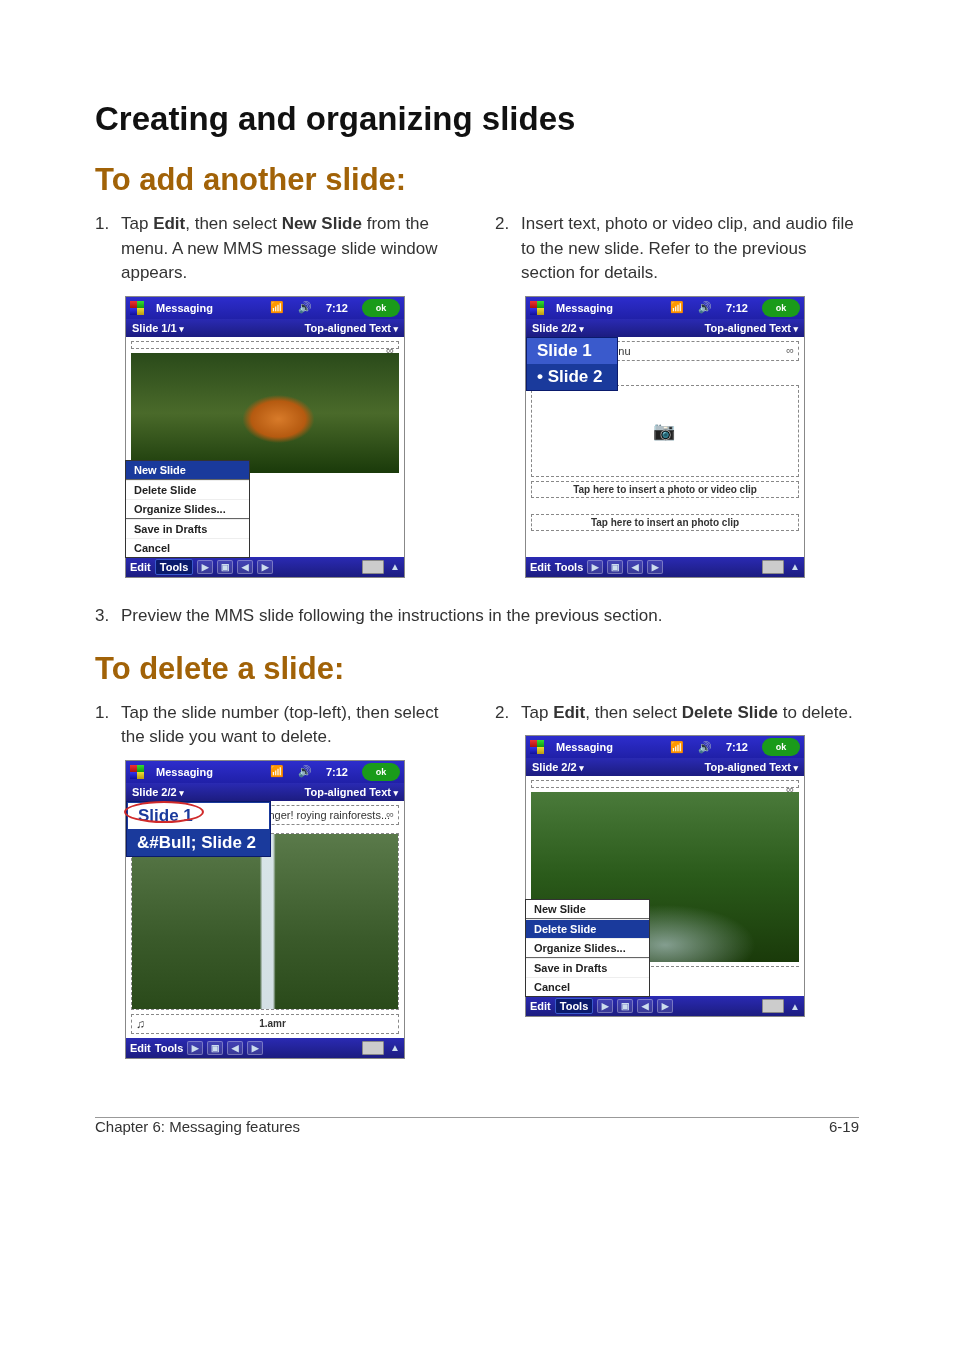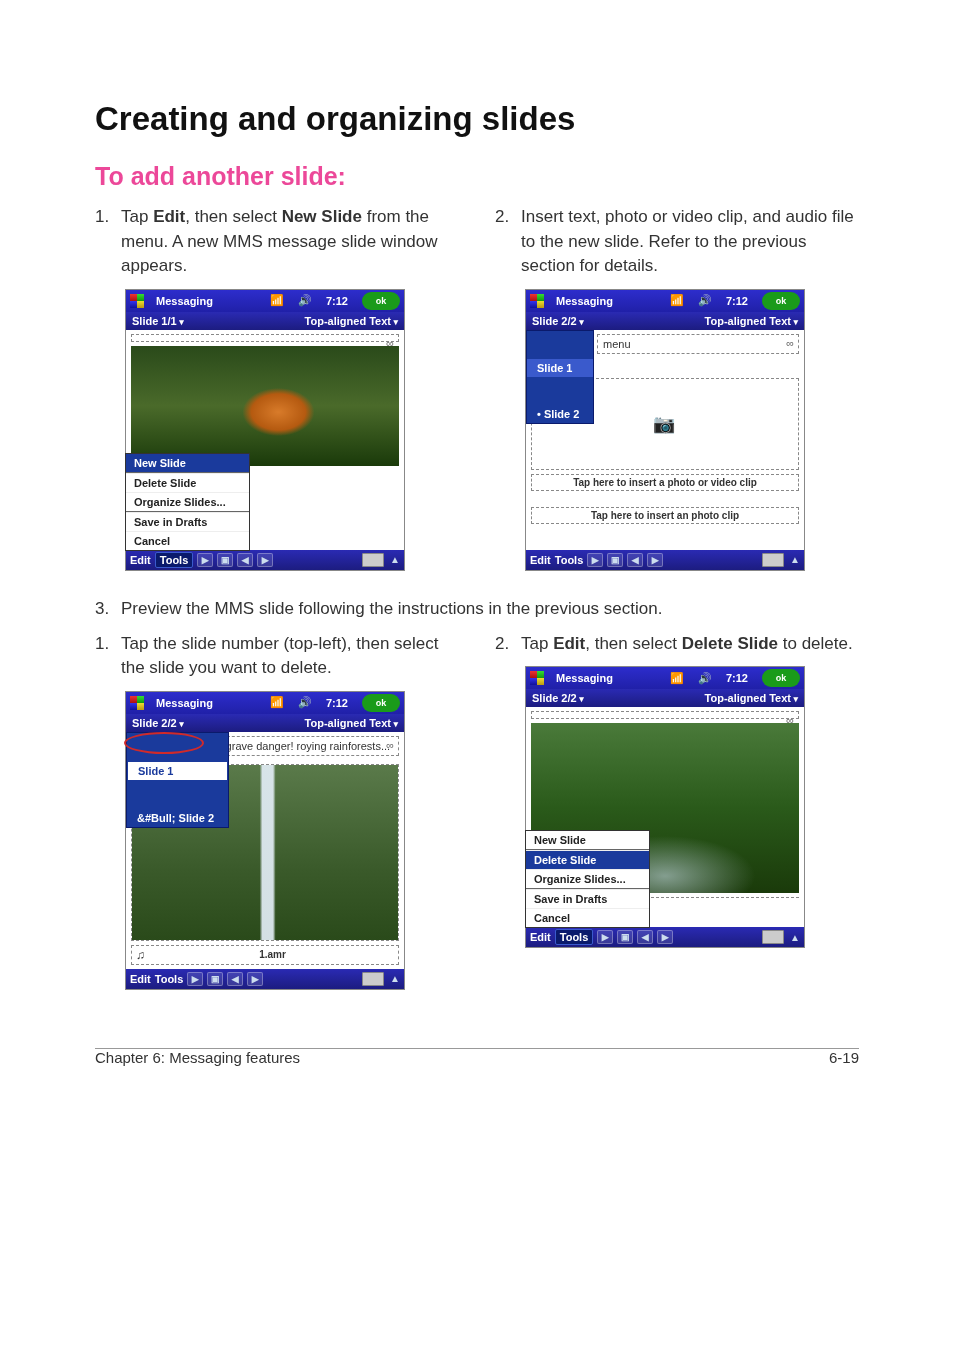--- a/index.html
+++ b/index.html
@@ -13,24 +13,24 @@
   .page {
     padding: 100px 95px 60px 95px;
   }
   .h1 {
     font-size: 33px;
     font-weight: bold;
     margin: 0 0 24px 0;
     color: #111;
   }
   .h2 {
-    font-size: 25px;
+    font-size: 31px;
     font-weight: bold;
     margin: 22px 0 14px 0;
-    color: #ec4899;
+    color: #a16207;
   }
   .two-col {
     display: flex;
     gap: 36px;
     margin-bottom: 14px;
   }
   .col { flex: 1; }
   .step {
     display: flex;
     font-size: 17px;
@@ -169,23 +169,22 @@
   .menu .mi:first-child { border-top: none; }
   .menu .mi.sel { background: #1a3a9c; color: #fff; }
   .menu .sep { border-top: 1px solid #666; margin: 0; height: 0; }
   .slide-menu {
     position: absolute; top: 0; left: 0;
     background: #1a3a9c; color: #fff;
     border: 1px solid #0a1a6c;
     z-index: 5;
   }
   .slide-menu .smi {
-    padding: 3px 14px 3px 10px; font-weight: bold; font-size: 11px;
+    padding: 3px 14px 3px 10px; font-weight: bold; font-size: 17px;
     white-space: nowrap;
-    margin-top: 28px;
   }
   .slide-menu .smi.sel { background: #3a5acc; }
   .bottombar {
     background: linear-gradient(#2a2ab3, #1c1c80);
     color: #fff;
     display: flex;
     align-items: center;
     padding: 2px 4px;
     height: 20px;
     font-weight: bold;
@@ -338,20 +337,21 @@
         </div>
       </div>
     </div>
   </div>
 
   <div class="step">
     <div class="num">3.</div>
     <div class="body">Preview the MMS slide following the instructions in the previous section.</div>
   </div>
 
+  <div class="h2">To delete a slide:</div>
 
   <div class="two-col">
     <div class="col">
       <div class="step">
         <div class="num">1.</div>
         <div class="body">Tap the slide number (top-left), then select the slide you want to delete.</div>
       </div>
 
       <div class="shot-wrap pos-rel">
         <div class="oval-callout" style="left:-1px; top:41px; width:80px; height:22px;"></div>

